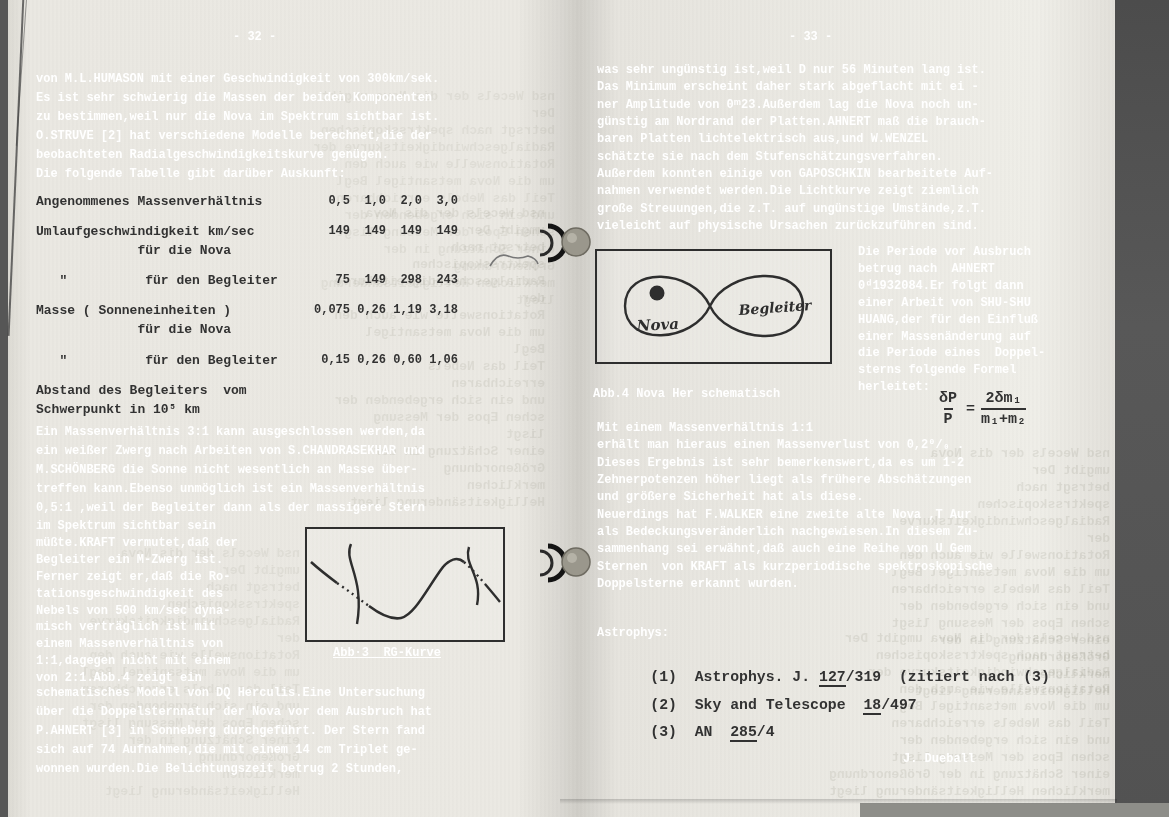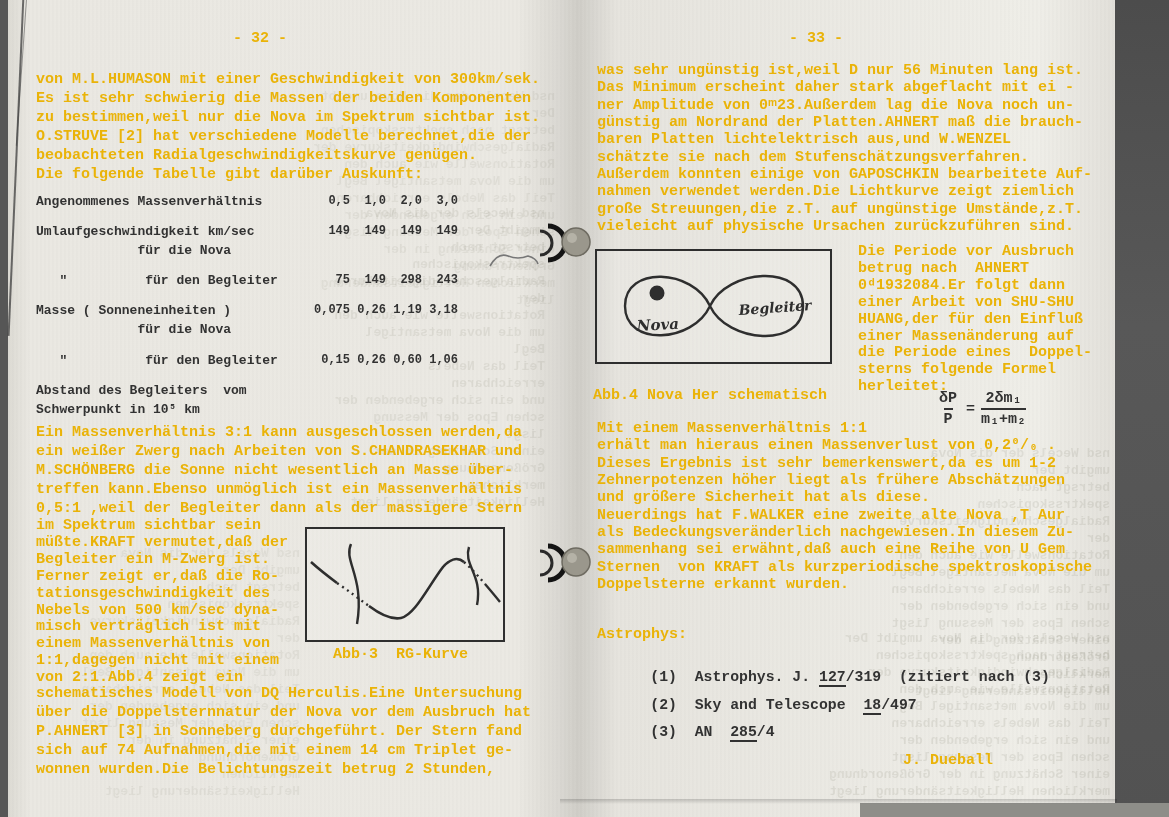--- a/index.html
+++ b/index.html
@@ -18,21 +18,21 @@
     background:linear-gradient(180deg,#4c4c4c,#585858 40%,#525252);}
   #band-bottom{position:absolute;left:860px;top:803px;width:309px;height:14px;background:#8e8e89;}
   #page-edge-shadow{position:absolute;left:560px;top:799px;width:557px;height:5px;
     background:linear-gradient(180deg,rgba(0,0,0,0.18),rgba(0,0,0,0));}
   
   .edge-line{position:absolute;background:#3e3e3e;}
   #edge1{left:15px;top:-4px;width:2px;height:340px;transform:rotate(2.5deg);opacity:.75;}
   #edge2{left:21px;top:-4px;width:1px;height:150px;transform:rotate(4deg);opacity:.5;}
 
   
-  .typed{position:absolute;color:#eab308;font-weight:700;font-size:15px;
+  .typed{position:absolute;color:#ffffff;font-weight:700;font-size:12px;
          white-space:pre;letter-spacing:0;}
   .lh19{line-height:19.1px;}
   .lh17{line-height:17.35px;}
   .lh168{line-height:16.9px;}
 
   
   #mass-table{position:absolute;left:36px;top:192px;width:500px;}
   .trow{display:flex;align-items:flex-start;margin-bottom:11px;}
   .tlabel{margin:0;width:278px;font:inherit;font-weight:700;color:#323232;
           font-size:13px;line-height:19.1px;white-space:pre;}
@@ -185,21 +185,21 @@
       <svg width="196" height="111" viewBox="0 0 196 111">
         <path d="M4,33 C14,42 22,48 30,54" fill="none" stroke="#2e2e2e" stroke-width="2.6"></path>
         <path d="M30,54 C42,62 52,70 62,77" fill="none" stroke="#2e2e2e" stroke-width="2.4" stroke-dasharray="2,4"></path>
         <path d="M62,77 C74,86 84,91 94,89 C108,86 122,56 136,38 C142,31 150,27 157,33" fill="none" stroke="#2e2e2e" stroke-width="2.6"></path>
         <path d="M157,33 C165,40 172,48 178,55" fill="none" stroke="#2e2e2e" stroke-width="2.4" stroke-dasharray="2,4"></path>
         <path d="M178,55 C184,62 189,68 193,73" fill="none" stroke="#2e2e2e" stroke-width="2.4"></path>
         <path d="M44,15 C36,32 58,48 50,95" fill="none" stroke="#2e2e2e" stroke-width="2.4"></path>
         <path d="M162,18 C156,36 176,46 170,76" fill="none" stroke="#2e2e2e" stroke-width="2.4"></path>
       </svg>
     </div>
-    <div class="typed" style="left:333px;top:646px;">Abb·3  RG-Kurve</div>
+    <div class="typed" style="left:333px;top:646px;text-decoration:underline;">Abb·3  RG-Kurve</div>
 
     <div class="typed lh19" style="left:36px;top:684px;">schematisches Modell von DQ Herculis.Eine Untersuchung
 über die Doppelsternnatur der Nova vor dem Ausbruch hat
 P.AHNERT [3] in Sonneberg durchgeführt. Der Stern fand
 sich auf 74 Aufnahmen,die mit einem 14 cm Triplet ge-
 wonnen wurden.Die Belichtungszeit betrug 2 Stunden,</div>
 
     <svg class="punch" style="left:488px;top:250px;" width="52" height="22" viewBox="0 0 52 22">
       <path d="M2,16 Q10,2 20,6 T40,6 Q48,8 50,14" fill="none" stroke="#777" stroke-width="1.6"></path>
     </svg>

